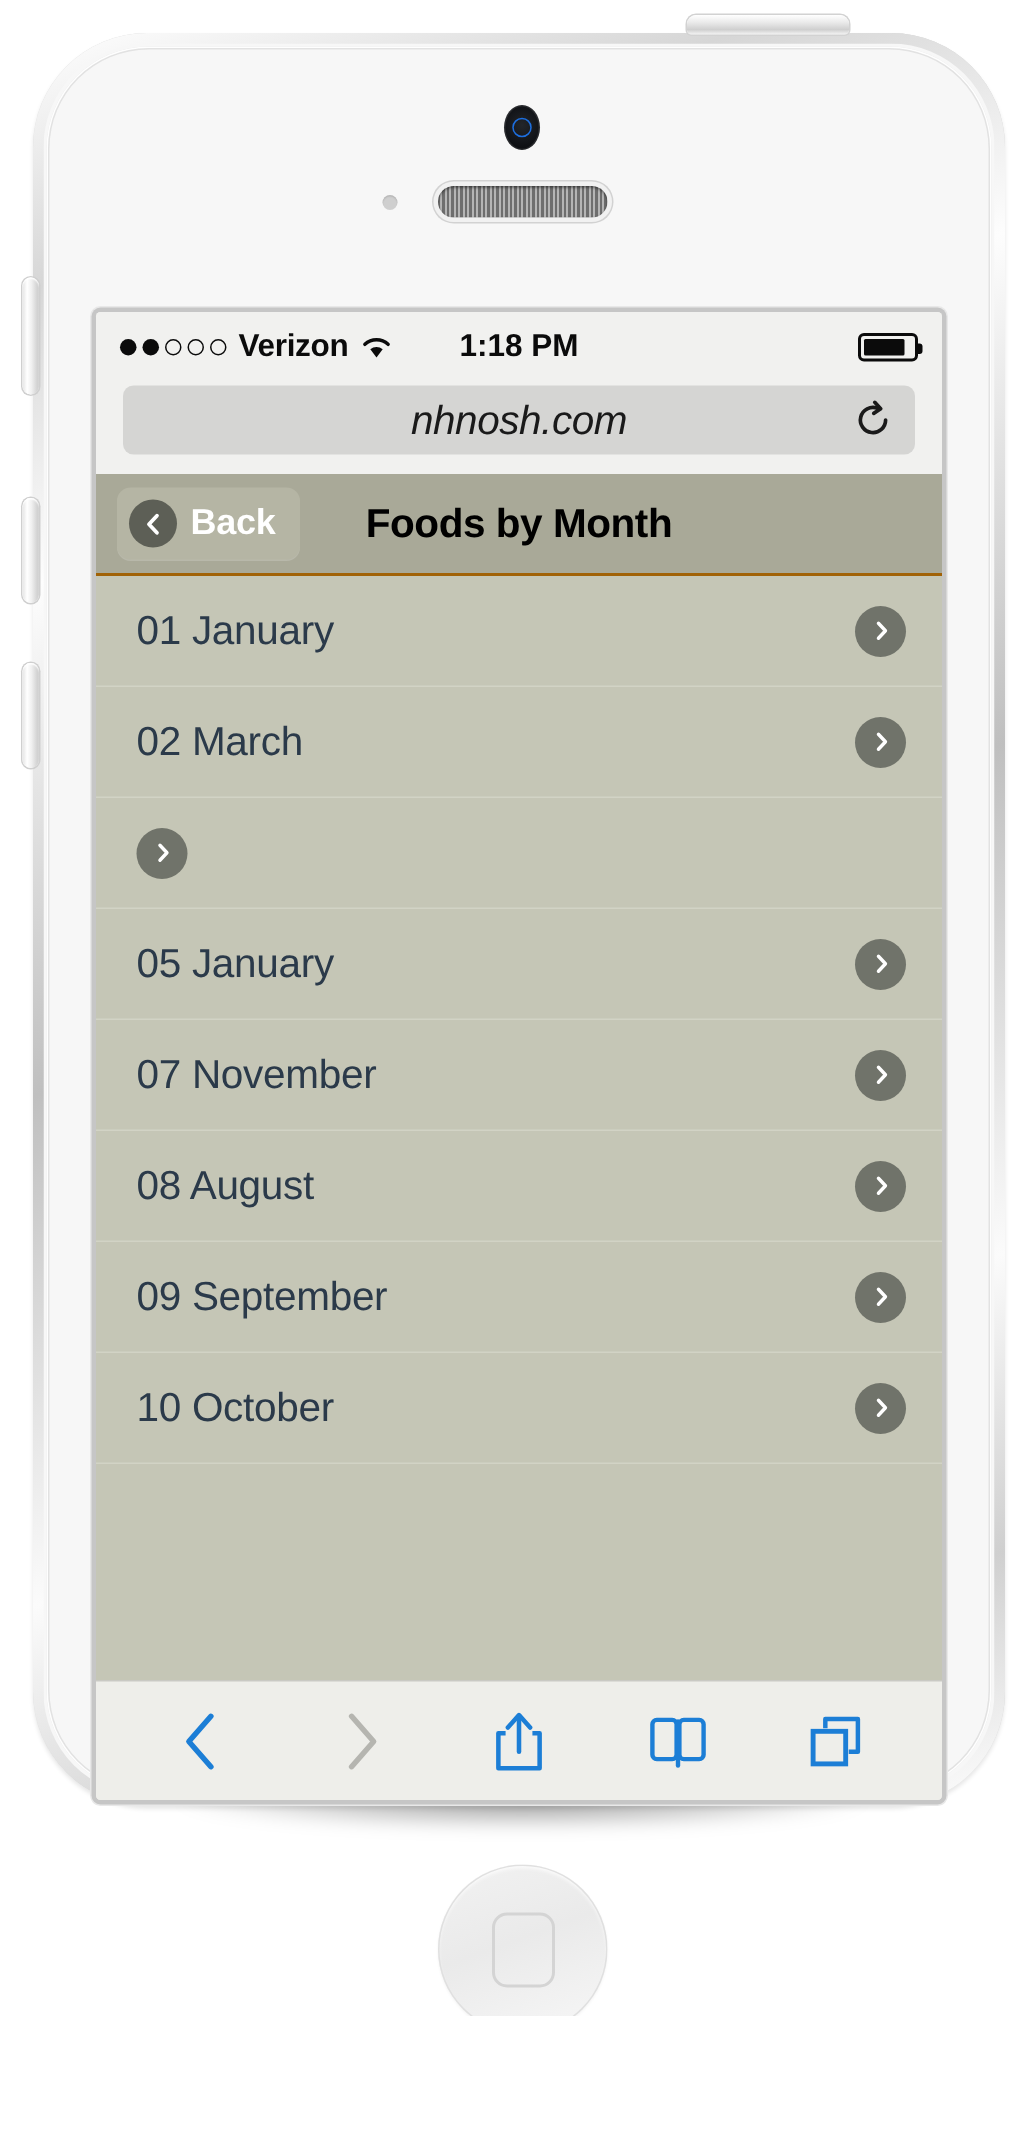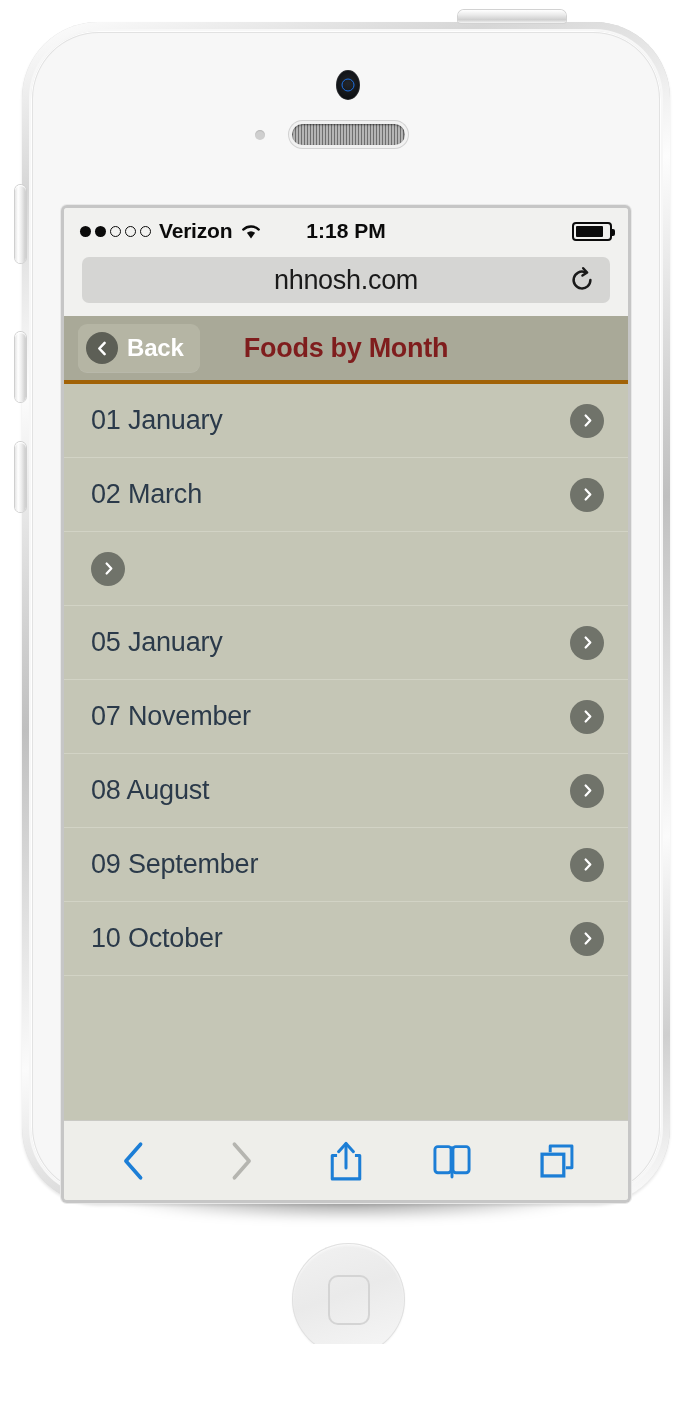--- a/index.html
+++ b/index.html
@@ -205,38 +205,39 @@
     border-radius: 7px;
     display: flex;
     align-items: center;
     justify-content: center;
     position: relative;
   }
   .url-text {
     font-size: 27px;
     color: #1a1a1a;
     letter-spacing: -0.3px;
+    font-style: italic;
   }
   .reload-btn {
     position: absolute;
     right: 14px; top: 50%;
     transform: translateY(-50%);
     width: 28px; height: 28px;
   }
 
   
   .page-header {
     flex: 0 0 68px;
     background: #a9a998;
     display: flex;
     align-items: center;
     position: relative;
     padding-left: 14px;
     box-sizing: border-box;
-    border-bottom: 4px solid #a16207;
+    border-bottom: 2px solid #a16207;
   }
   .back-button {
     display: flex;
     align-items: center;
     gap: 9px;
     background: #b5b5a4;
     border-radius: 9px;
     padding: 8px 16px 8px 8px;
     box-shadow: 0 1px 0 rgba(255,255,255,0.18);
     cursor: pointer;
@@ -252,21 +253,21 @@
     font-size: 24px;
     font-weight: bold;
     letter-spacing: -0.2px;
   }
   .page-title {
     position: absolute;
     left: 0; right: 0;
     text-align: center;
     font-size: 27px;
     font-weight: bold;
-    color: #7f1d1d;
+    color: #000000;
     letter-spacing: -0.3px;
     pointer-events: none;
   }
 
   
   .month-list {
     flex: 1 1 auto;
     background: #c5c6b6;
     overflow: hidden;
   }

